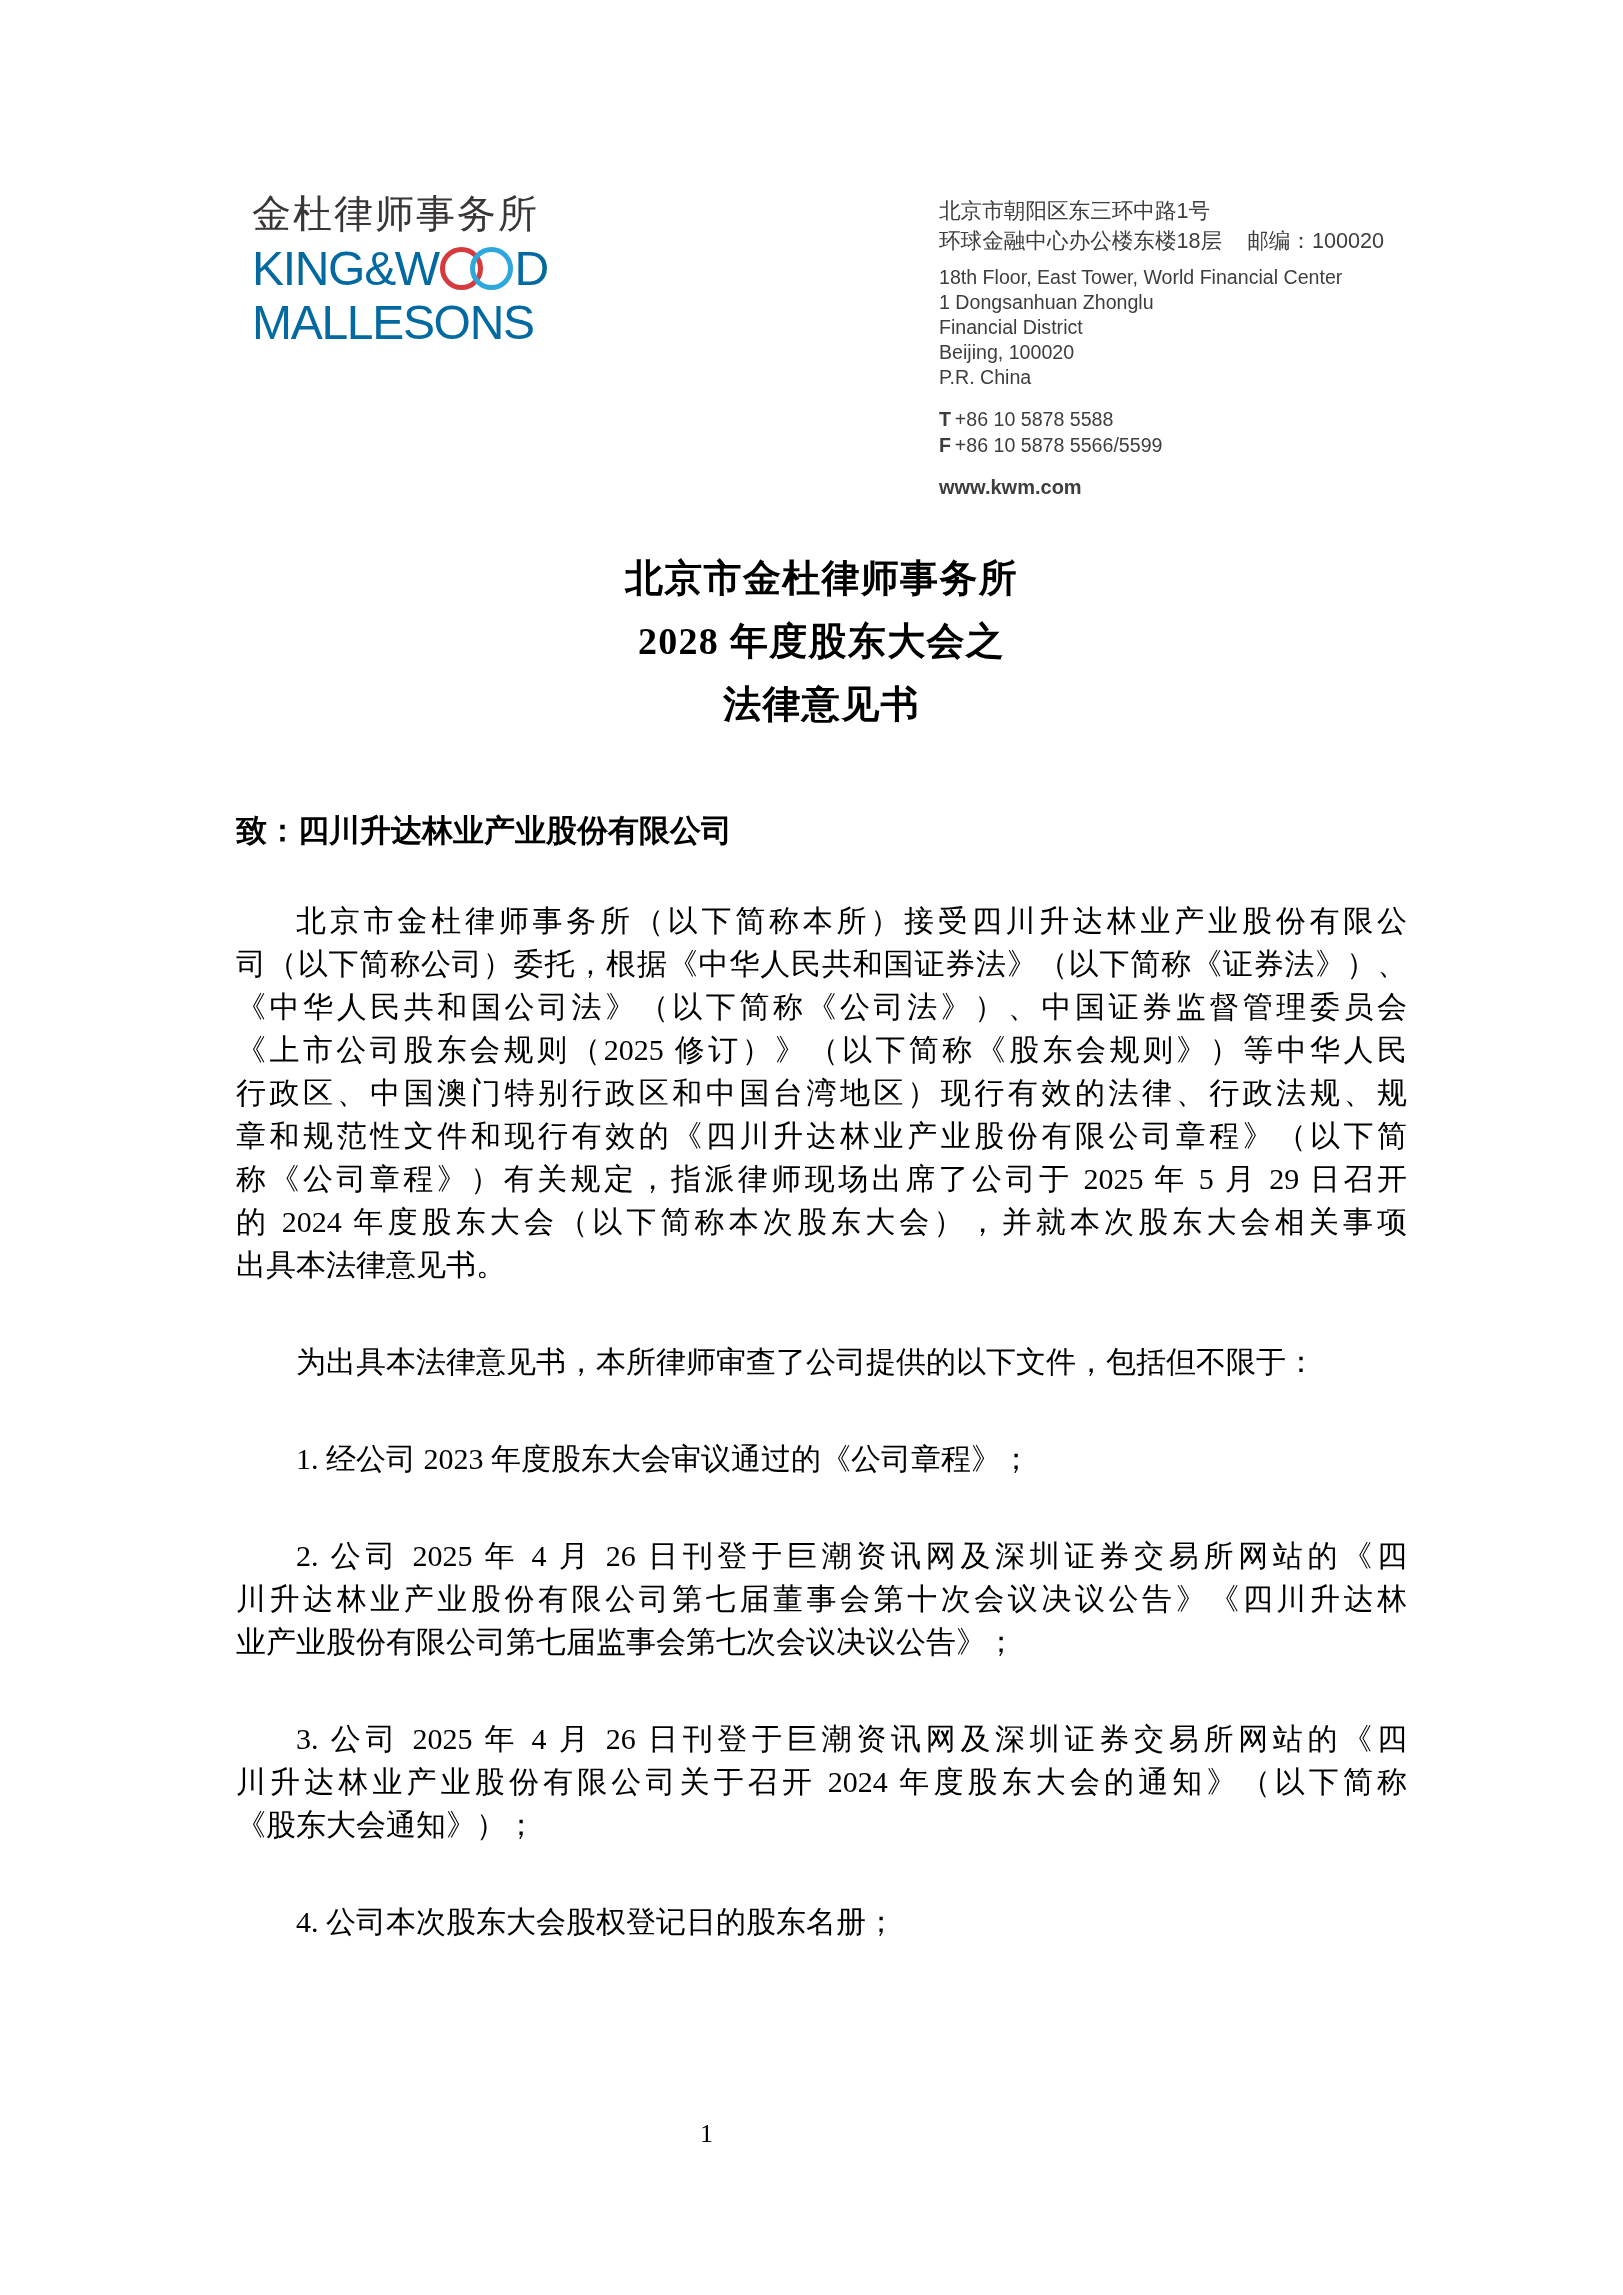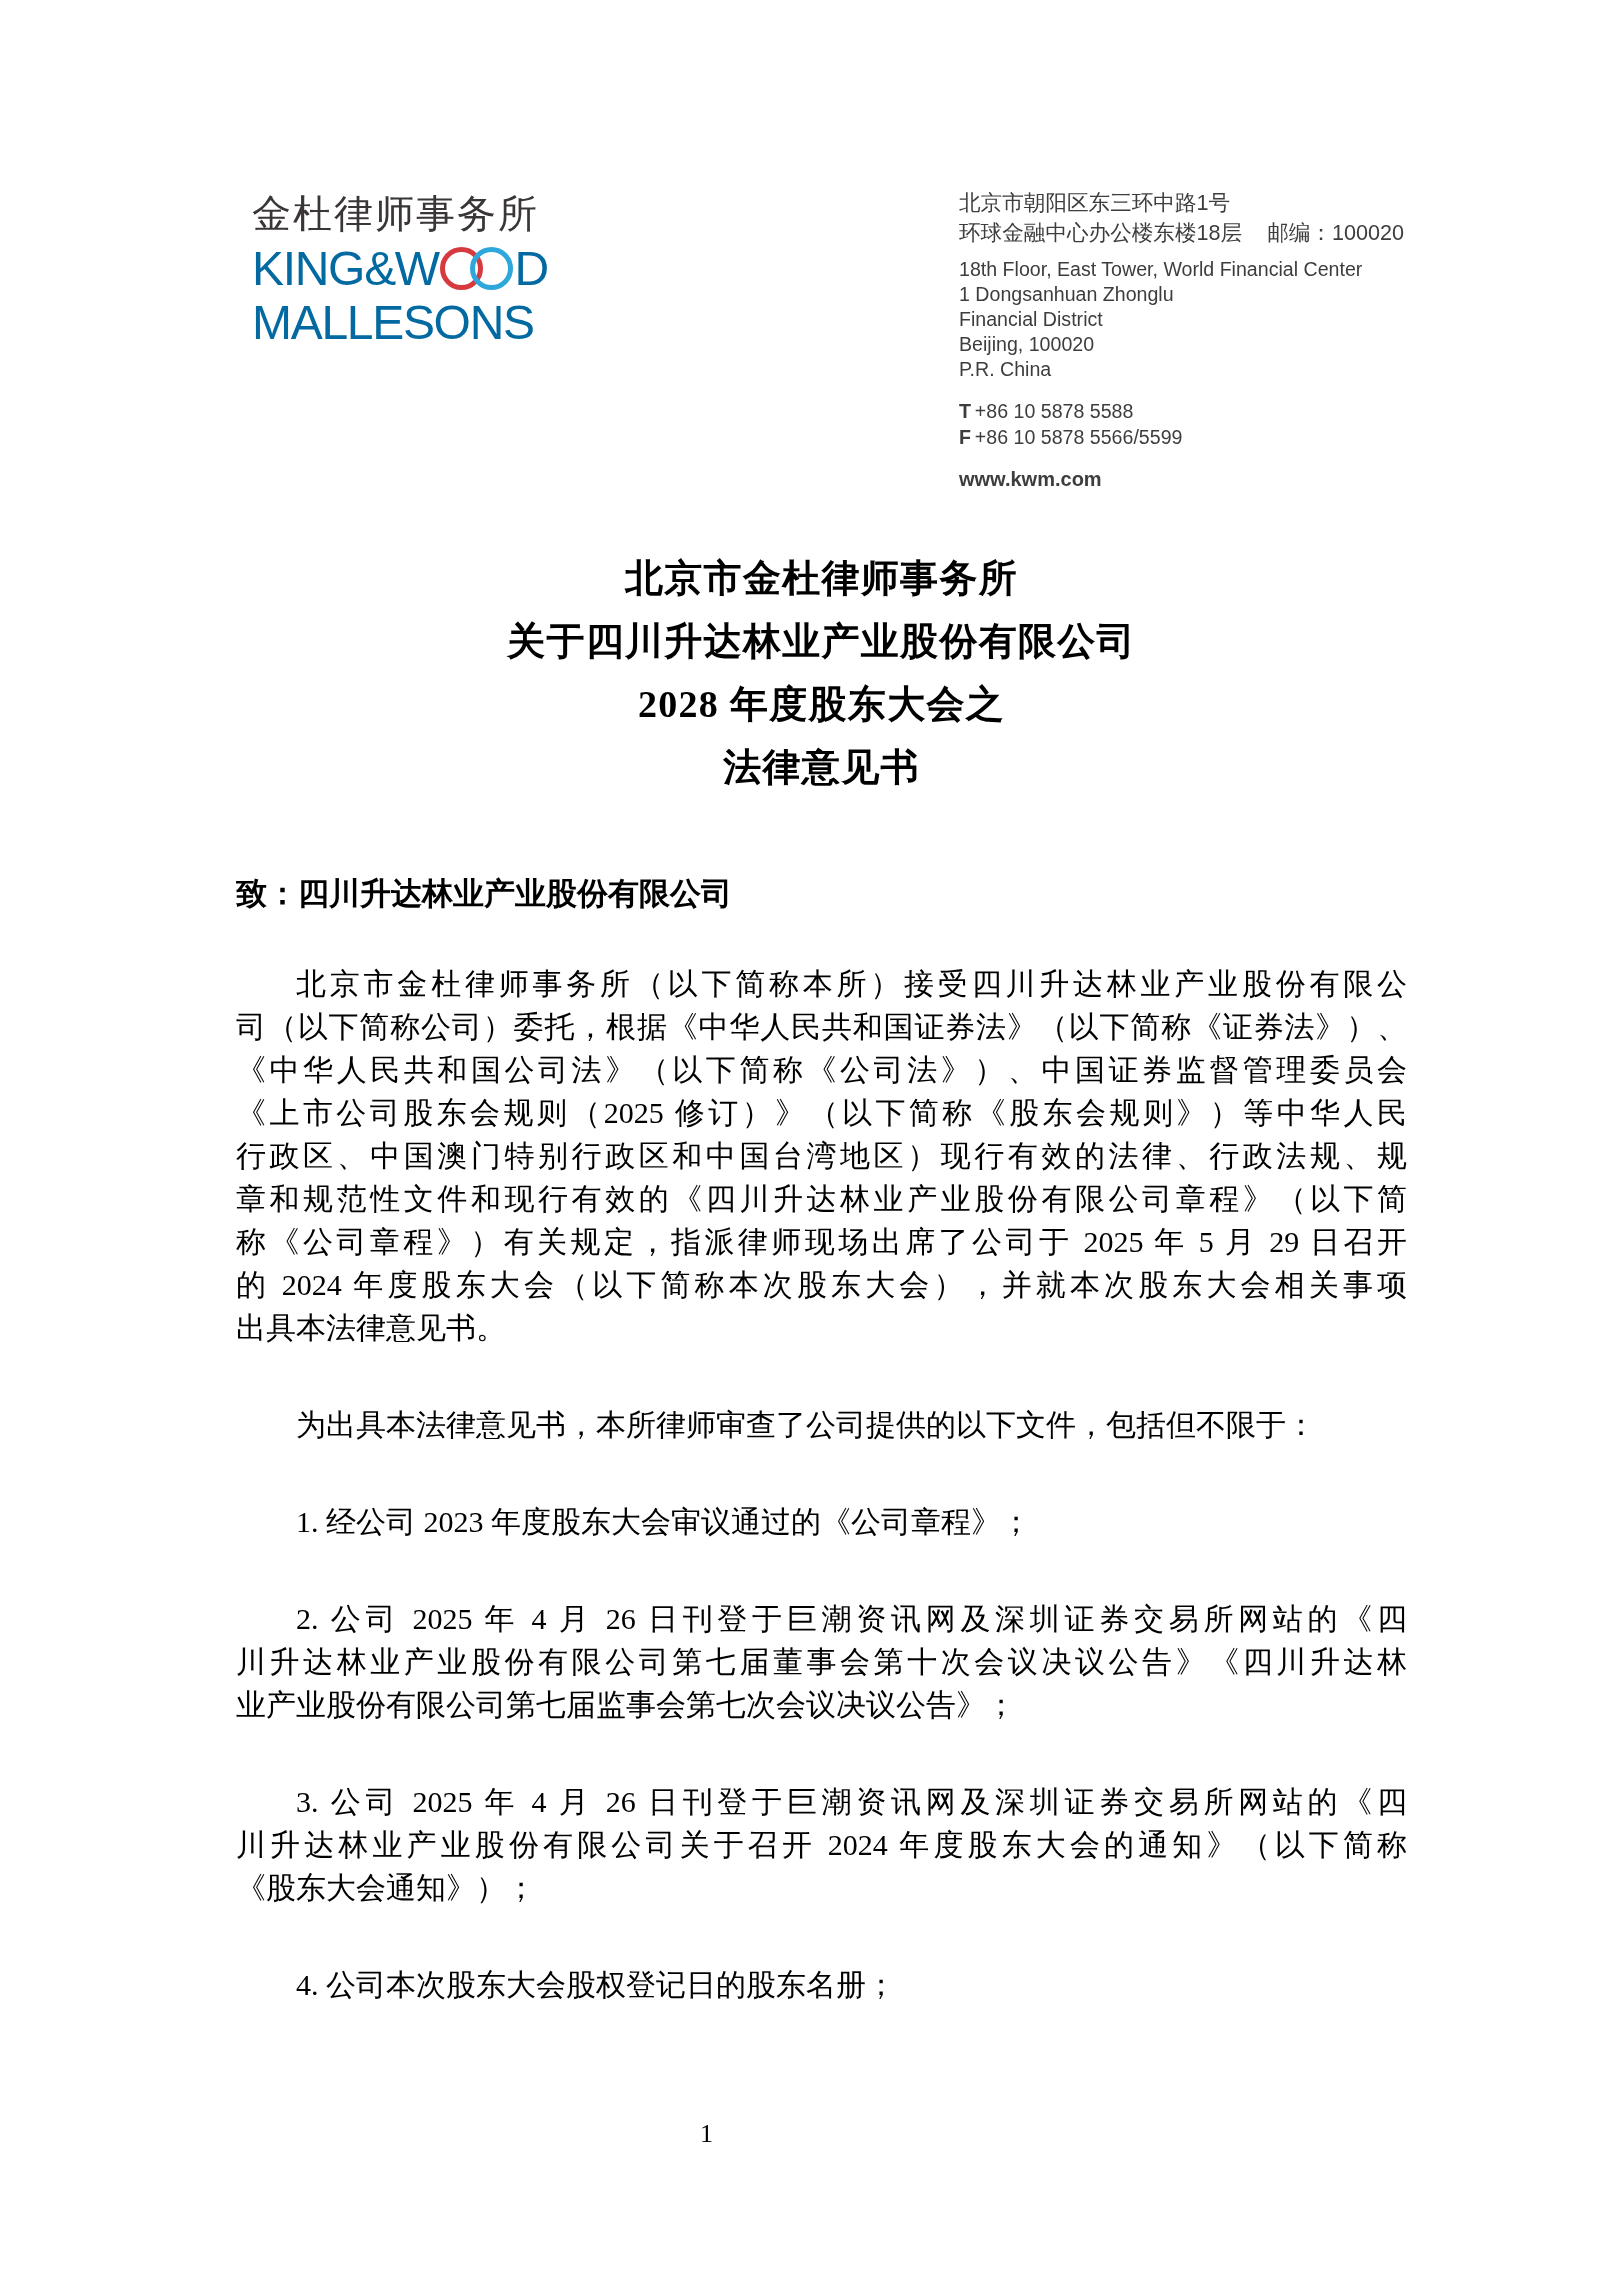--- a/index.html
+++ b/index.html
@@ -43,24 +43,23 @@
     border-radius: 50%;
     vertical-align: -5.2px;
     background: transparent;
   }
   .ring.red  { border: 5.2px solid #D63A3E; }
   .ring.blue { border: 5.2px solid #2EA7DC; margin-left: -13px; }
 
   .address {
     position: absolute;
     left: 939px;
-    top: 188px;
+    top: 196px;
     color: #3e3c3e;
     font-family: "Liberation Sans", "DejaVu Sans", sans-serif;
-    margin-left: 20px;
   }
   .addr-cn { font-size: 21.6px; line-height: 30px; }
   .addr-cn .postcode { margin-left: 25px; }
   .addr-en { font-size: 19.6px; line-height: 25px; margin-top: 9.2px; }
   .addr-tf { font-size: 19.6px; line-height: 25.5px; margin-top: 17px; }
   .addr-tf b { font-weight: bold; margin-right: 3.9px; }
   .addr-web { font-size: 20px; font-weight: bold; margin-top: 18.3px; }
 
   
   .doc {
@@ -131,21 +130,20 @@
         <div><b>T</b><span>+86 10 5878 5588</span></div>
         <div><b>F</b><span>+86 10 5878 5566/5599</span></div>
       </div>
       <div class="addr-web">www.kwm.com</div>
     </div>
   </header>
 
   <main class="doc">
     <div class="title-block" id="title-block">
         <div class="title-line">北京市金杜律师事务所</div>
-        <div class="title-line">关于四川升达林业产业股份有限公司</div>
         <div class="title-line">2028 年度股东大会之</div>
         <div class="title-line">法律意见书</div>
       </div>
     <div class="recipient">致：四川升达林业产业股份有限公司</div>
     <div id="body-paragraphs">
         <div class="para">
           <div class="line first fill">北京市金杜律师事务所（以下简称本所）接受四川升达林业产业股份有限公</div>
           <div class="line fill">司（以下简称公司）委托，根据《中华人民共和国证券法》（以下简称《证券法》）、</div>
           <div class="line fill">《中华人民共和国公司法》（以下简称《公司法》）、中国证券监督管理委员会</div>
           <div class="line fill">《上市公司股东会规则（2025 修订）》（以下简称《股东会规则》）等中华人民</div>

